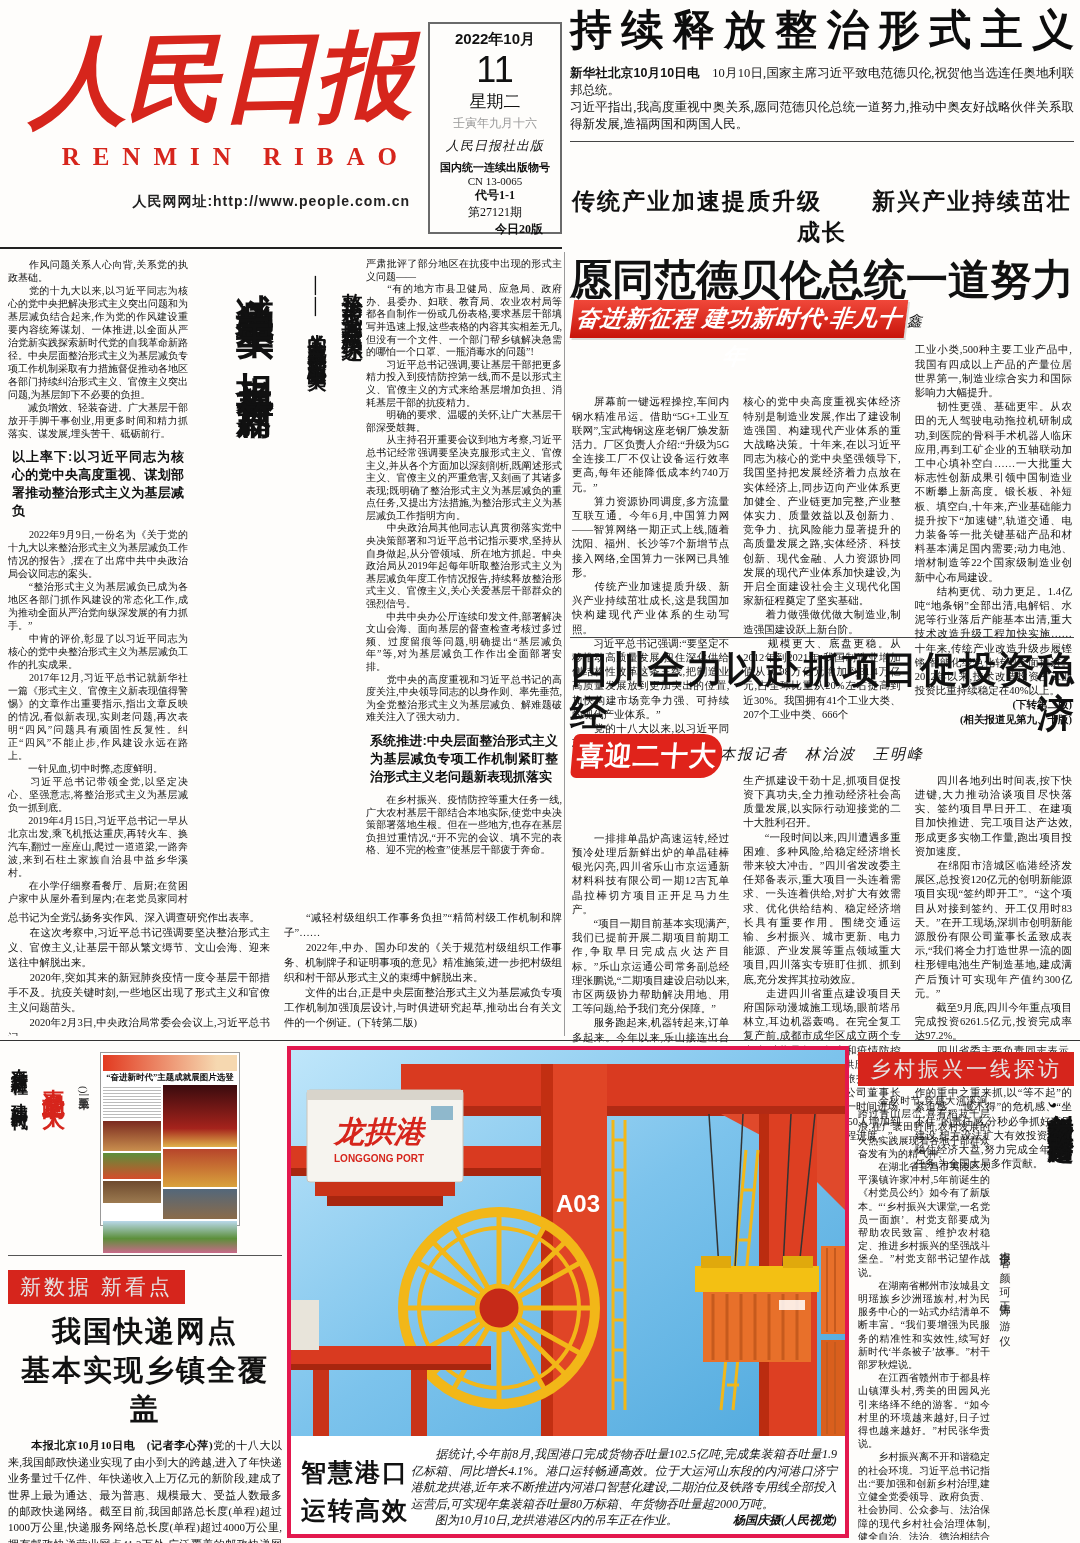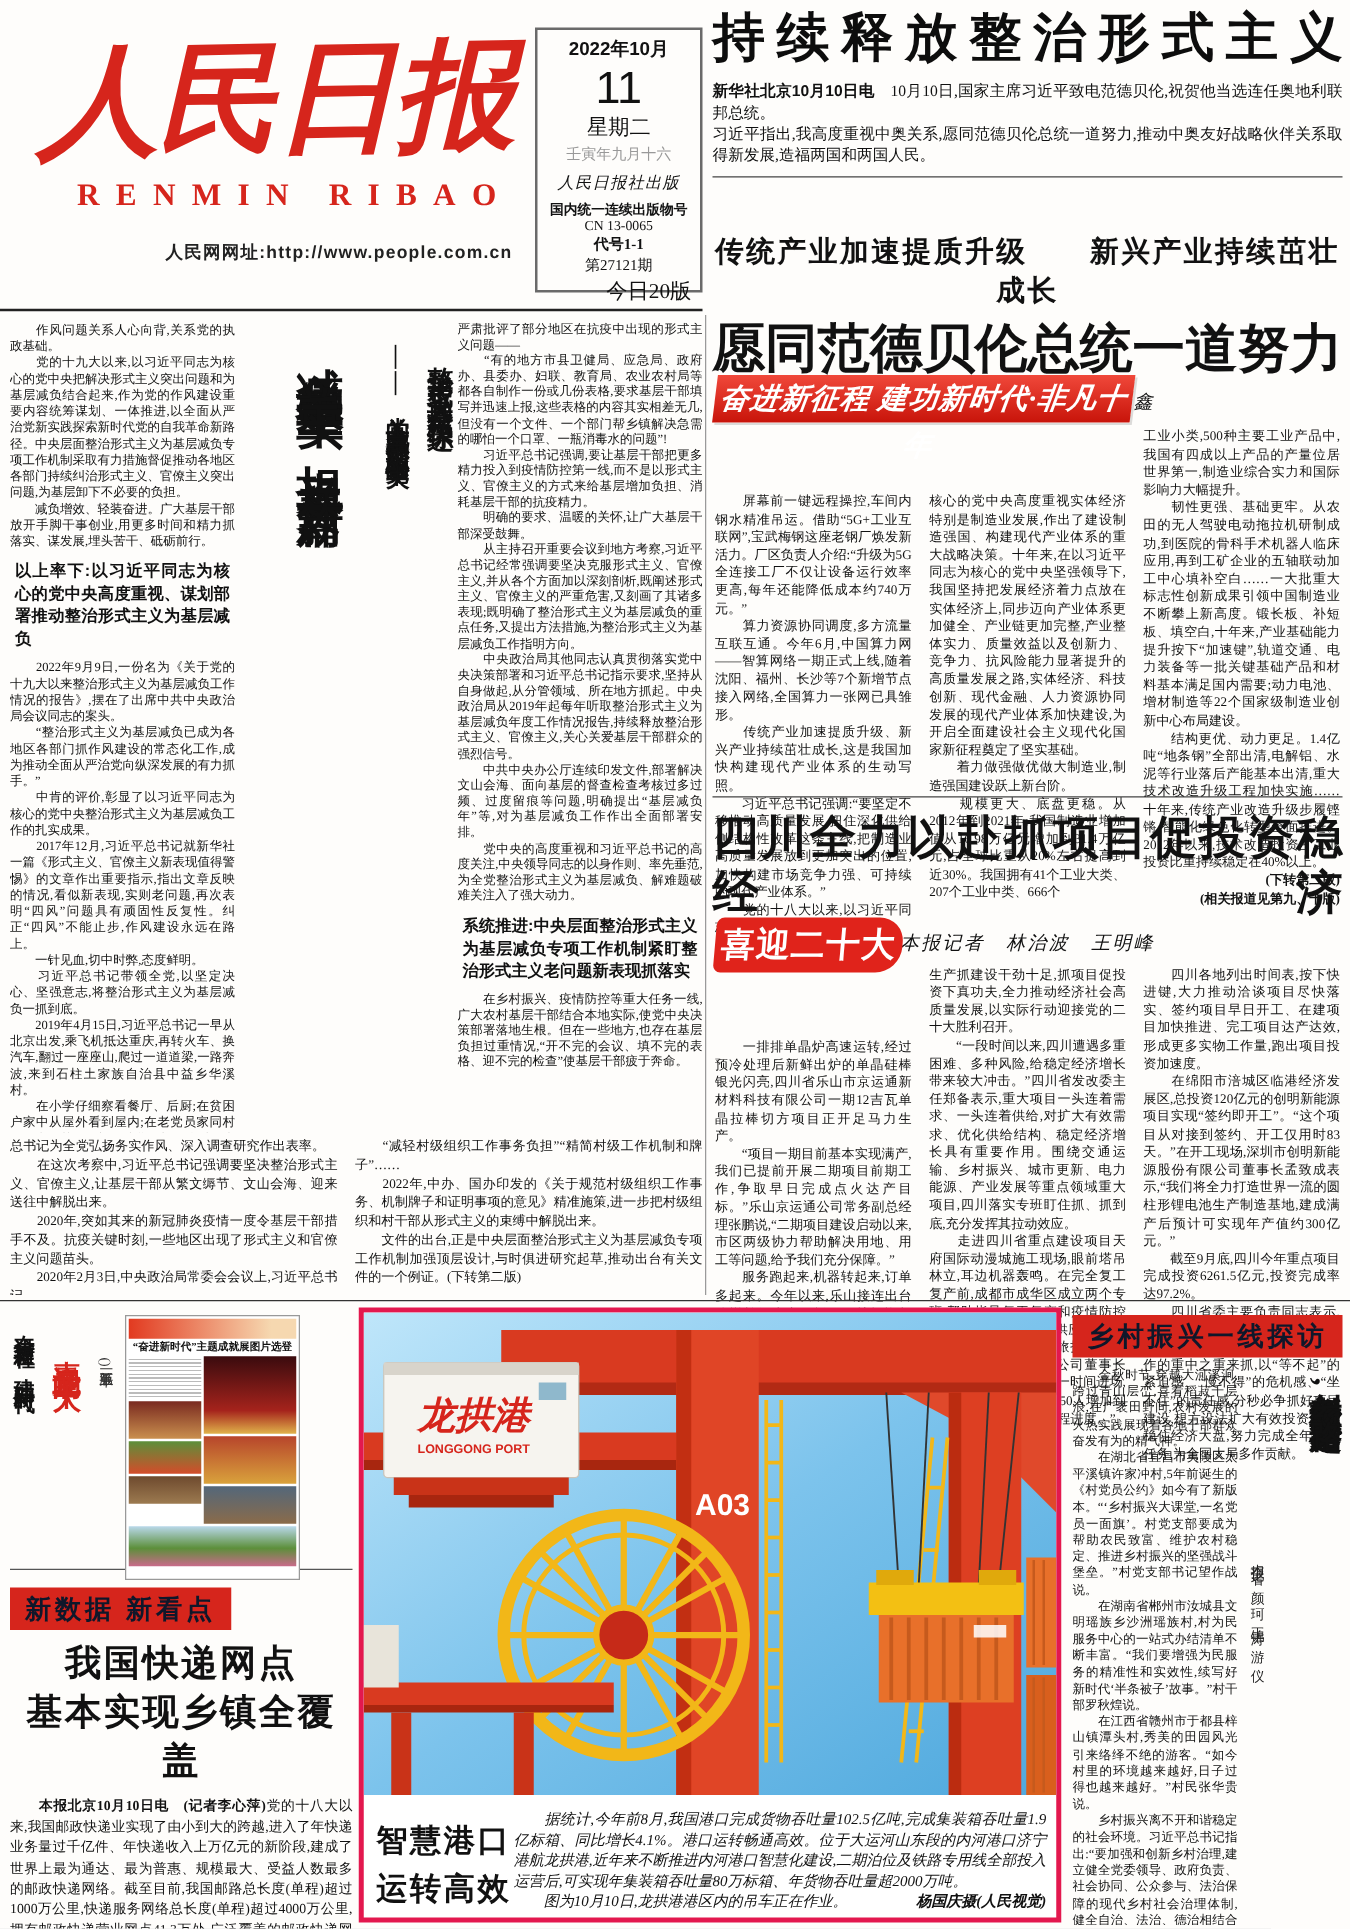--- a/index.html
+++ b/index.html
@@ -17,21 +17,21 @@
   #datebox{position:absolute;left:428px;top:22px;width:134px;height:212px;border:2px solid #6a6a6a;text-align:center;box-sizing:border-box;padding-top:6px;}
   .db-ym{font-size:15px;font-weight:bold;}
   .db-day{font-size:36px;line-height:1.15;}
   .db-week{font-size:17px;}
   .db-lunar{font-size:12px;color:#999;margin-top:2px;}
   .db-pub{font-size:13px;font-style:italic;margin-top:5px;letter-spacing:1px;}
   .db-issn-label{font-size:11px;font-weight:bold;margin-top:5px;}
   .db-issn{font-size:11px;}
   .db-code{font-size:12px;font-weight:bold;}
   .db-issue{font-size:12px;}
-  .db-pages{font-size:17px;font-weight:normal;padding-left:48px;}
+  .db-pages{font-size:12px;font-weight:bold;padding-left:48px;}
   #mast-rule{position:absolute;left:0;top:247px;width:562px;border-top:2px solid #222;}
 
   
   #top-story{position:absolute;left:570px;top:4px;width:504px;border-bottom:1px solid #444;padding-bottom:8px;}
   .ts-line{font-weight:bold;font-size:42px;line-height:1.22;text-align:justify;text-align-last:justify;color:#0d0d0d;}
   .ts-body{margin-top:10px;font-size:12.5px;line-height:17px;text-align:justify;}
   .ts-body b{font-family:"Liberation Sans","DejaVu Sans",sans-serif;}
 
   
   #industry{position:absolute;left:570px;top:182px;width:504px;height:456px;border-bottom:1px solid #444;box-sizing:border-box;}
@@ -69,39 +69,39 @@
   .bcolB{flex:1;}
 
   #vrule{position:absolute;left:564px;top:252px;height:784px;border-left:1px solid #9a9a9a;}
   #hrule-main{position:absolute;left:0;top:1040px;width:1080px;border-top:1.5px solid #333;}
 
   
   #promo{position:absolute;left:8px;top:1052px;width:274px;height:204px;border-bottom:1px solid #555;box-sizing:border-box;display:flex;gap:7px;}
   .promo-v1{font-size:17px;font-weight:bold;letter-spacing:3px;font-family:"Liberation Sans","DejaVu Sans",sans-serif;padding-top:2px;}
   .promo-v2{font-size:23px;font-weight:bold;color:#d6251c;margin-top:18px;letter-spacing:3px;}
   .promo-v3{font-size:11px;margin-top:34px;color:#333;}
-  .thumb{width:140px;height:212px;border:1px solid #999;background:#fff;box-sizing:border-box;padding:2px;margin-left:2px;}
+  .thumb{width:140px;height:174px;border:1px solid #999;background:#fff;box-sizing:border-box;padding:2px;margin-left:2px;}
   .thumb-head{height:16px;background:linear-gradient(90deg,#e23a20,#f6d8b0 85%);}
   .thumb-title{font-size:8.5px;font-weight:bold;text-align:center;line-height:11px;margin-top:1px;white-space:nowrap;overflow:hidden;}
   .thumb-grid{display:flex;gap:2px;margin-top:2px;}
   .tg-l{width:58px;display:flex;flex-direction:column;gap:2px;}
   .tg-r{flex:1;display:flex;flex-direction:column;gap:2px;}
   .ph{width:100%;}
   .ph-text{height:34px;background:repeating-linear-gradient(180deg,#fff 0 2px,#bbb 2px 3px);}
   .ph-hall{height:30px;background:linear-gradient(180deg,#7a2a20,#c98f4e);}
   .ph-flower{height:26px;background:linear-gradient(180deg,#5c8f3a,#d44c2a);}
   .ph-small{height:22px;background:linear-gradient(180deg,#6e4a2e,#9c7a50);}
   .ph-stage{height:62px;background:linear-gradient(180deg,#3a0b0e,#a5231c 70%,#e0b24a);}
   .ph-gold{height:38px;background:linear-gradient(180deg,#b7452b,#d9a23c);}
   .ph-crowd{height:30px;background:linear-gradient(180deg,#53677a,#8a6b4a);}
   .thumb-wide{height:32px;margin-top:2px;background:linear-gradient(180deg,#b9d8ea,#5c8f3a 55%,#c96a8a);}
 
   
   #express{position:absolute;left:8px;top:1270px;width:274px;}
-  .badge-box{display:inline-block;background:#d6251c;color:#0f172a;font-weight:bold;font-size:21px;letter-spacing:3px;padding:3px 12px;font-family:"Liberation Sans","DejaVu Sans",sans-serif;}
+  .badge-box{display:inline-block;background:#d6251c;color:#e5e5e5;font-weight:normal;font-size:21px;letter-spacing:3px;padding:3px 12px;font-family:"Liberation Sans","DejaVu Sans",sans-serif;}
   .exp-h{font-size:29px;font-weight:bold;text-align:center;line-height:1.35;margin-top:8px;letter-spacing:2px;}
   .exp-body{margin-top:8px;font-size:11px;line-height:16.4px;text-align:justify;}
 
   
   #photo-frame{position:absolute;left:287px;top:1046px;width:562px;height:492px;border:4px solid #e3184e;box-sizing:border-box;background:#fff;}
   .cap-row{display:flex;padding:6px 8px 0 8px;}
   .cap-title{width:112px;font-size:25px;font-weight:bold;text-align:center;line-height:1.5;padding-top:8px;letter-spacing:2px;}
   .cap-body{flex:1;font-size:12px;line-height:16.5px;font-style:italic;text-align:justify;}
   .credit{float:right;font-weight:bold;}
 

